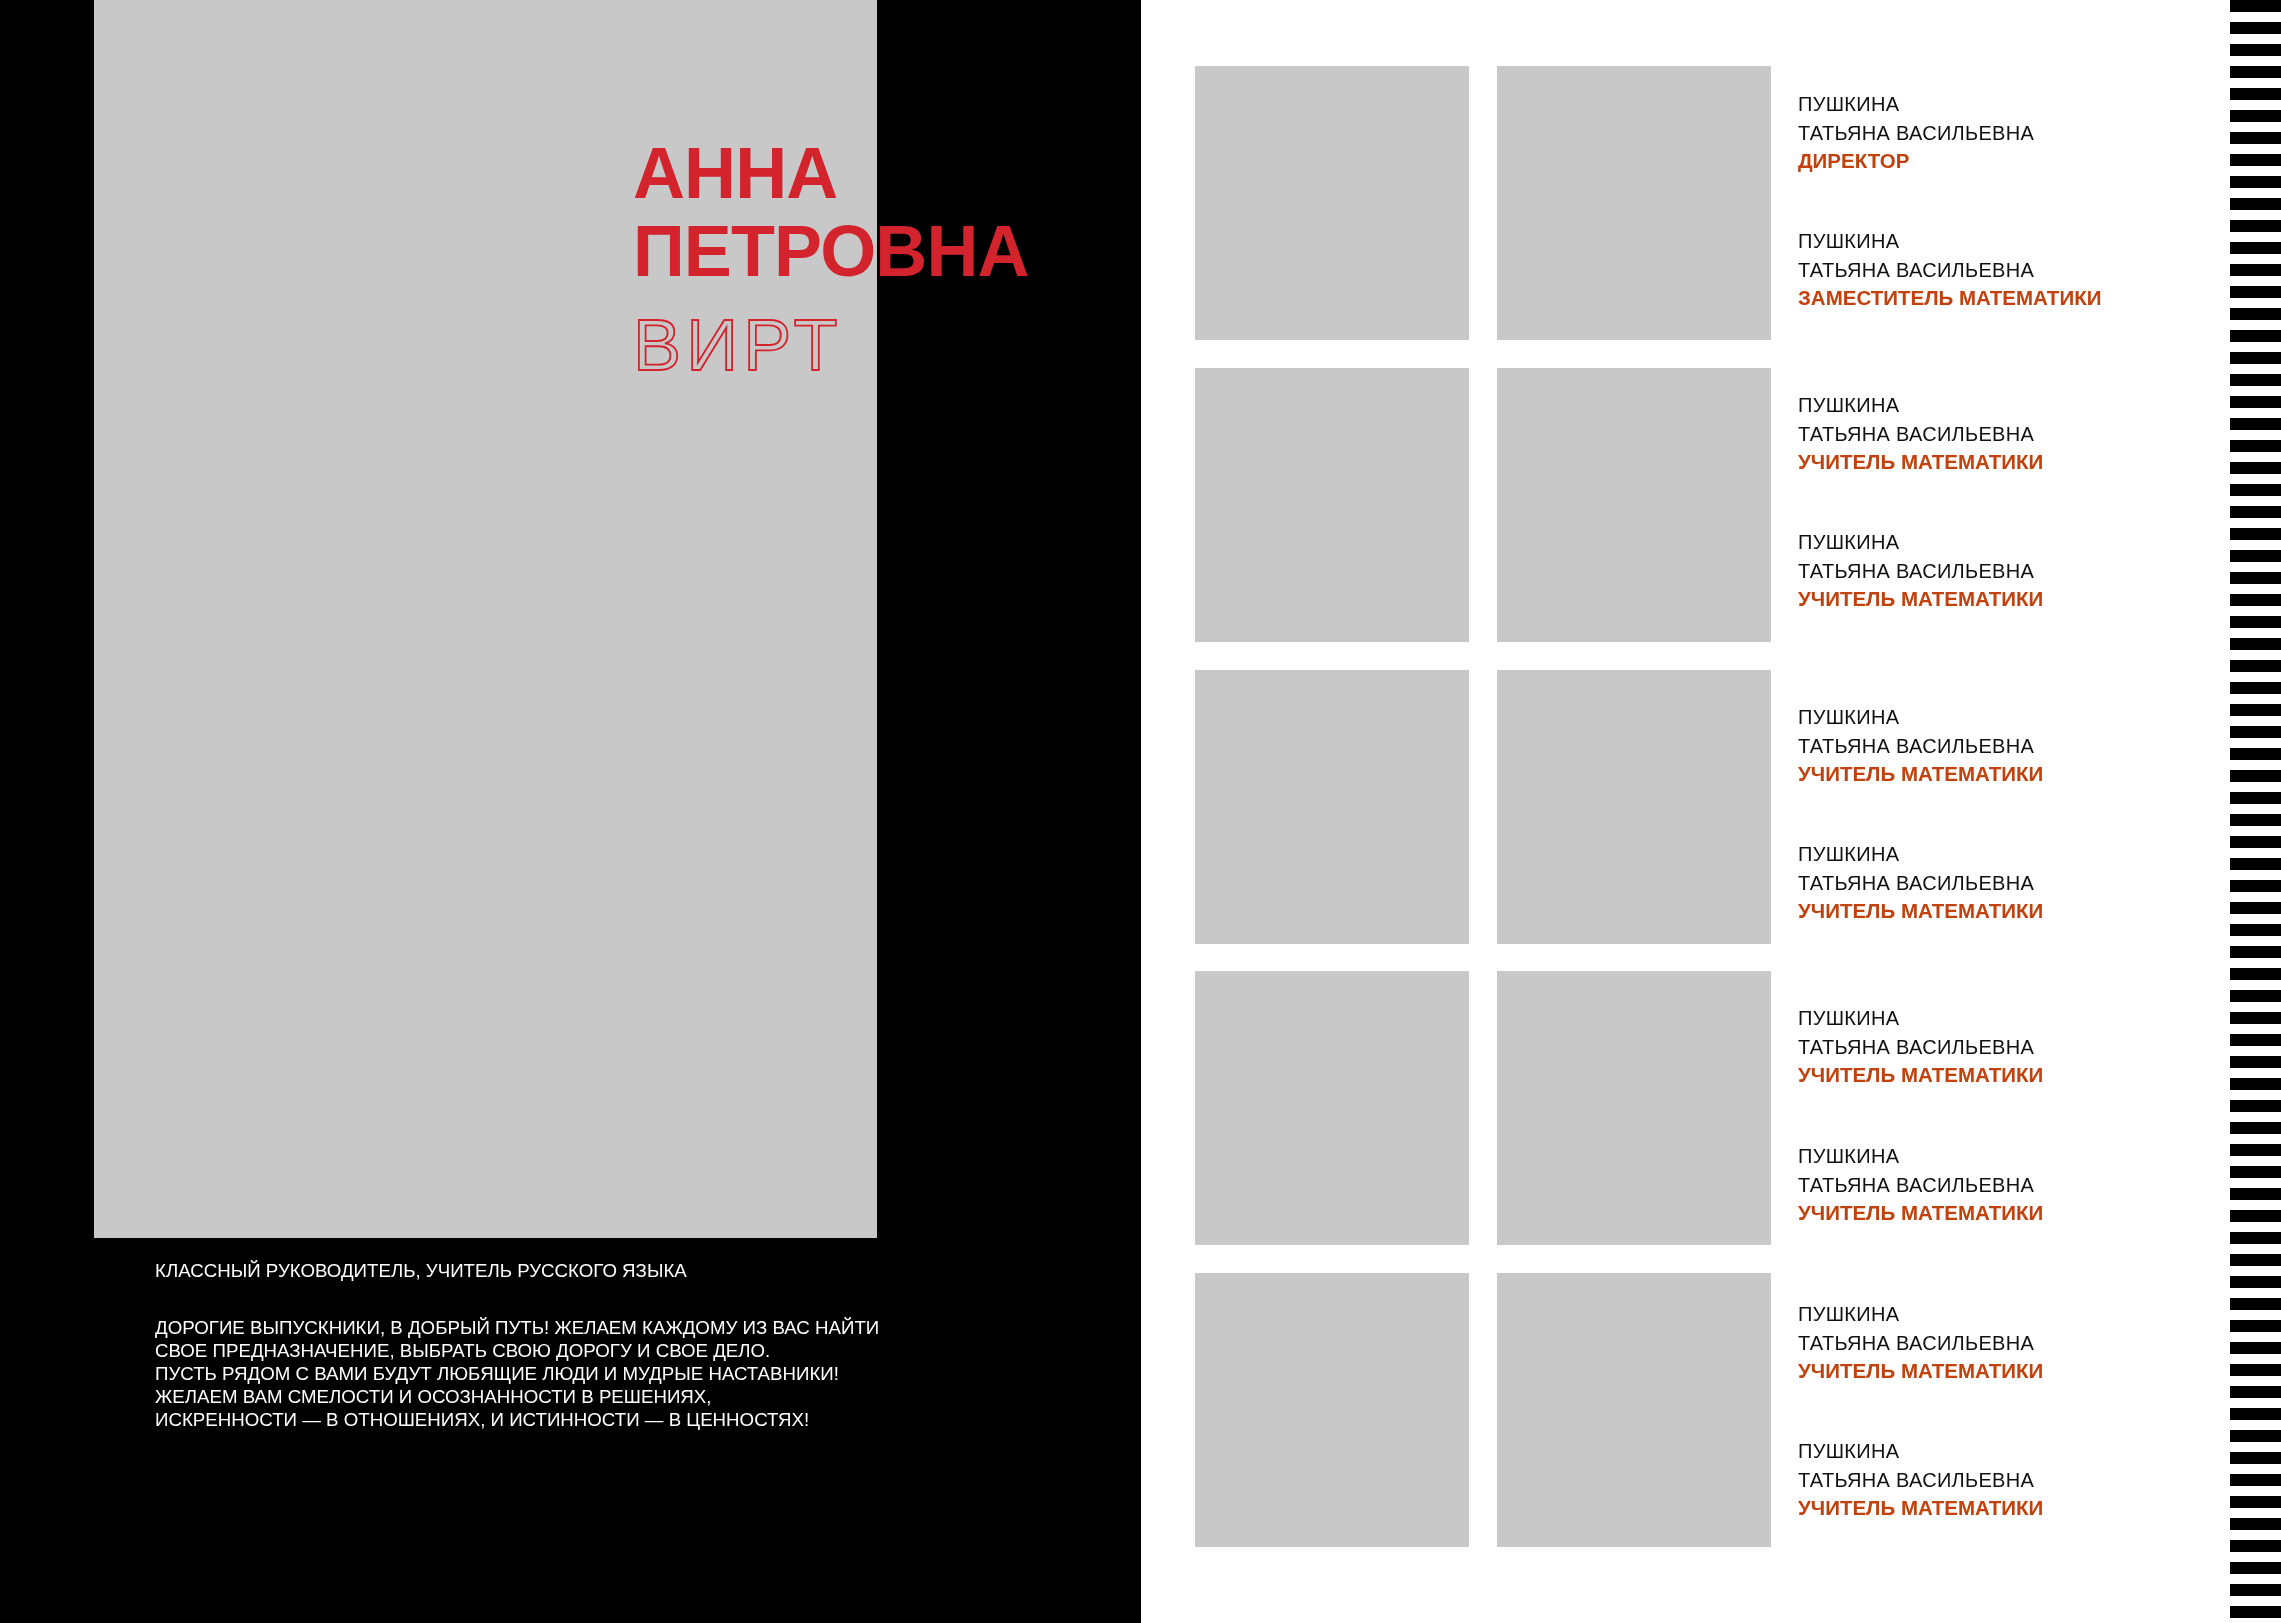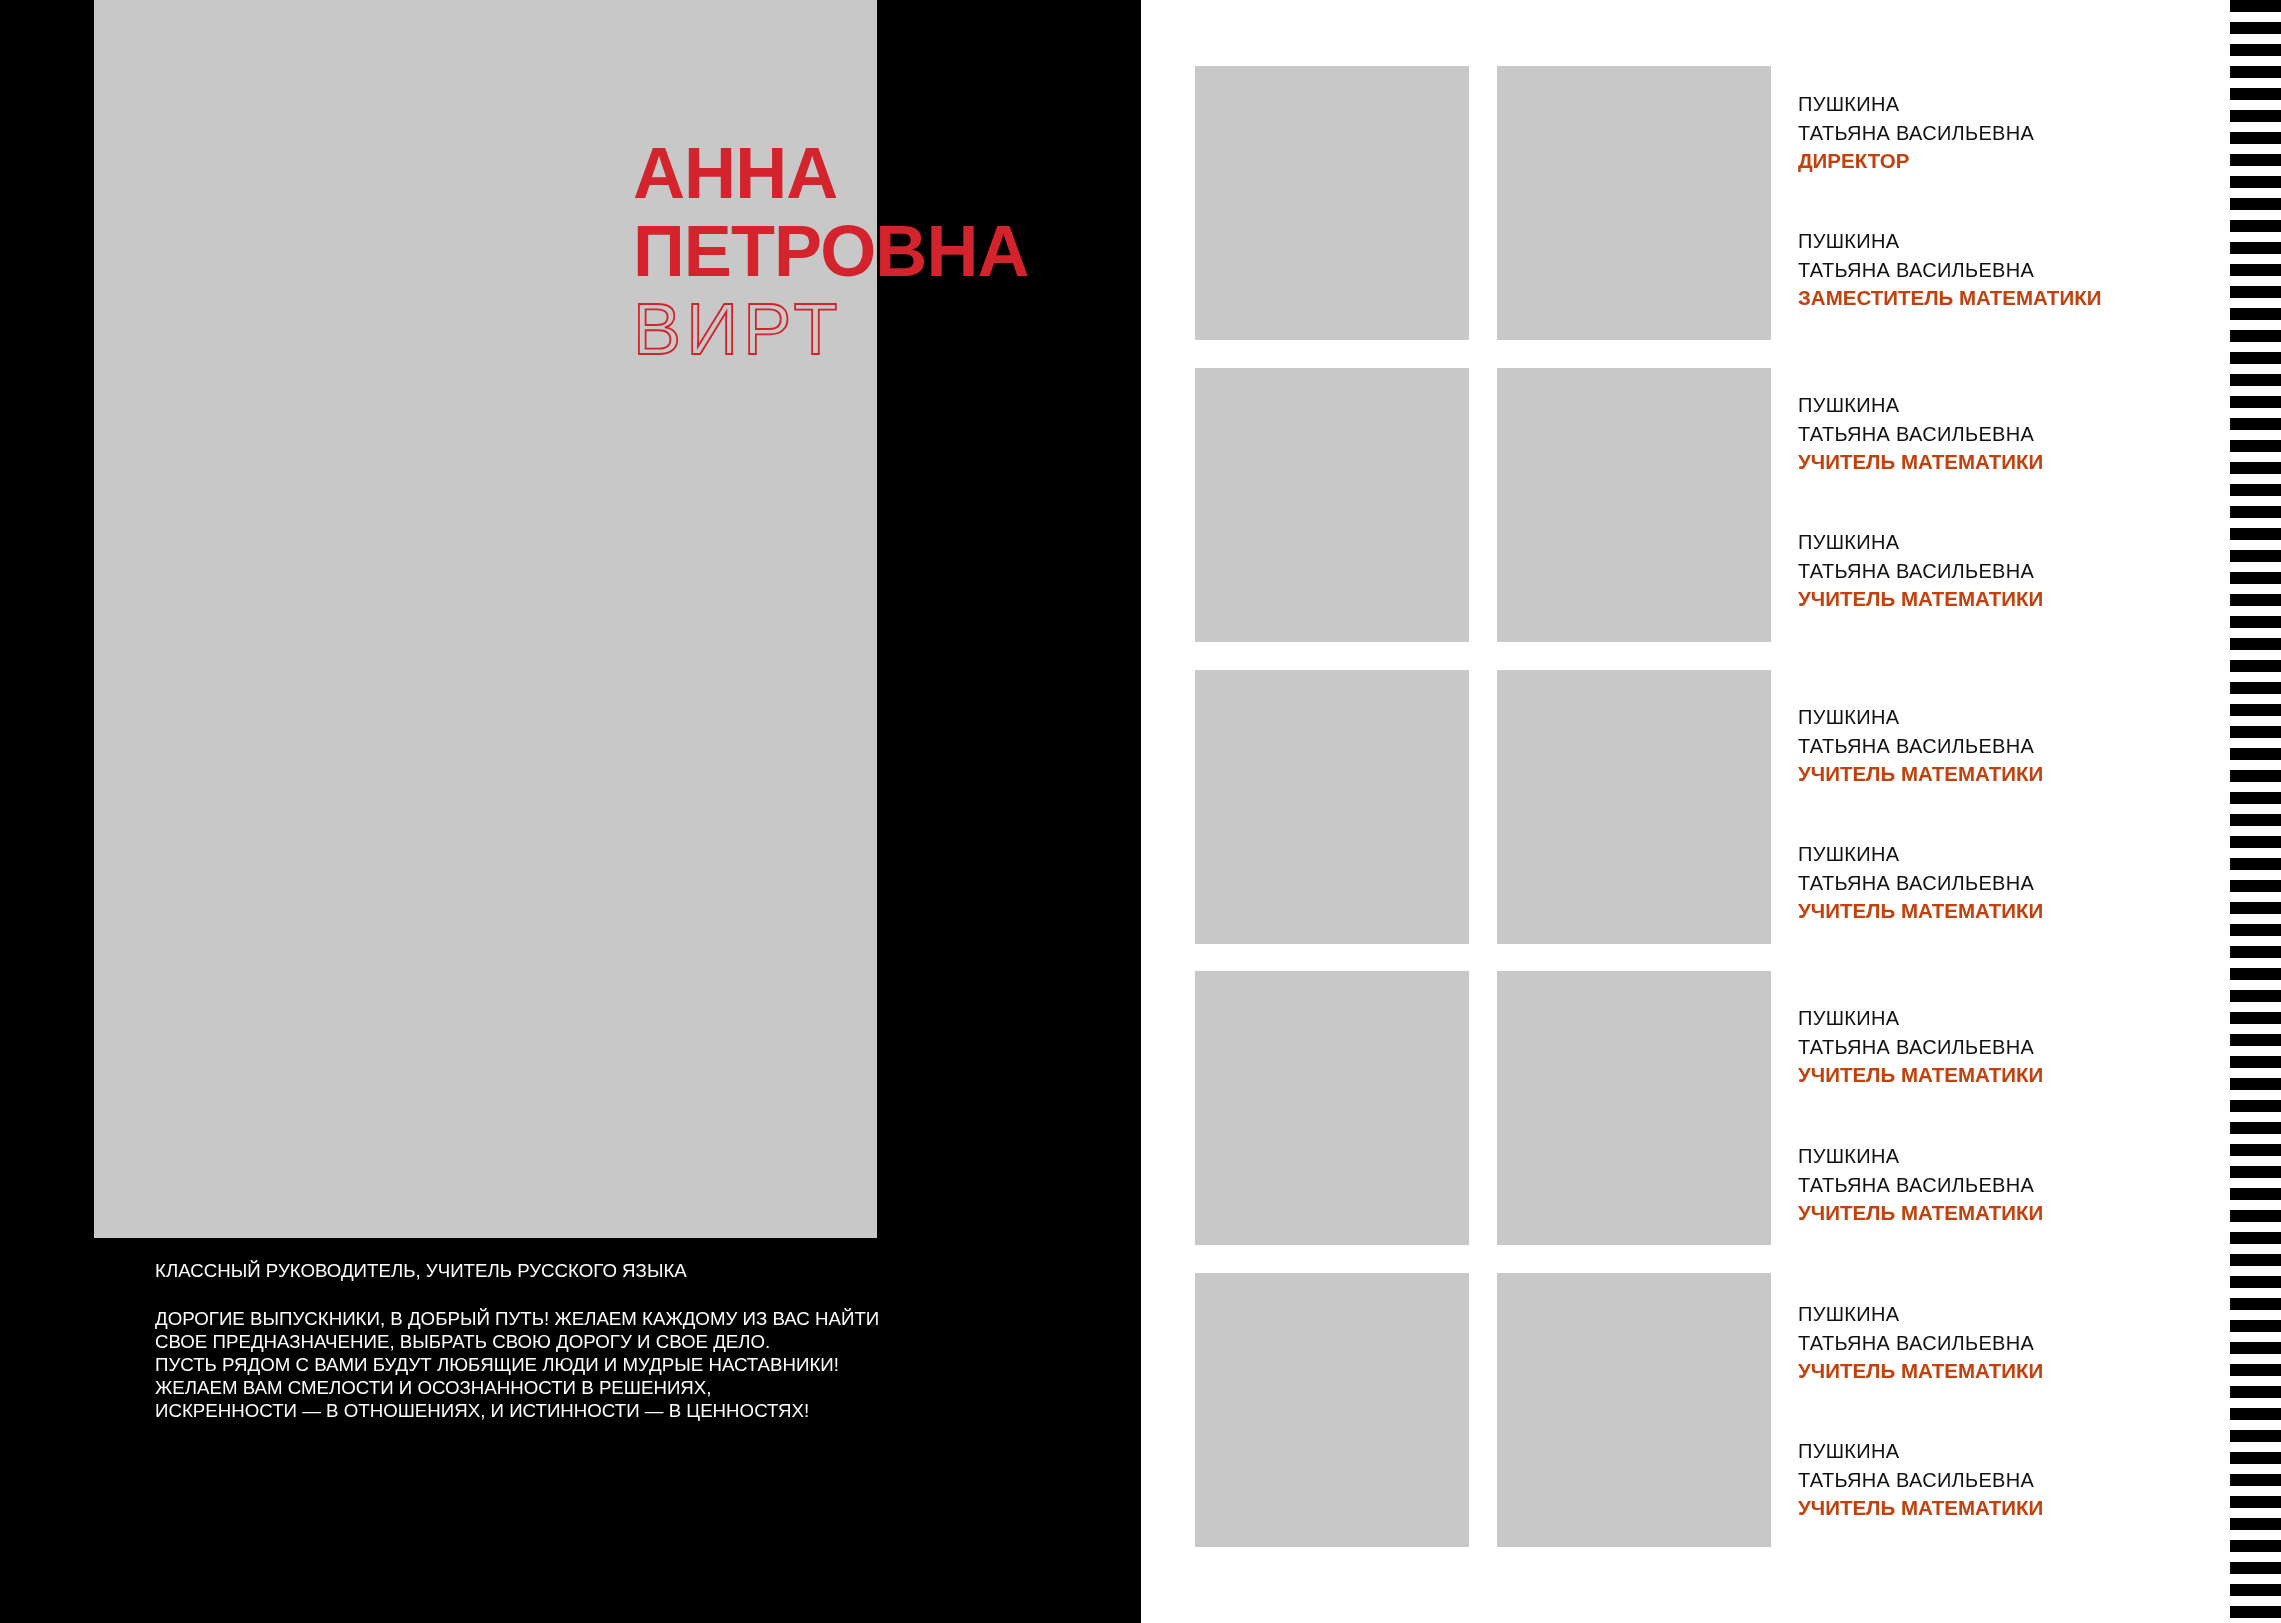--- a/index.html
+++ b/index.html
@@ -21,28 +21,28 @@
     font-family: "Liberation Sans", "DejaVu Sans", sans-serif;
     font-weight: 700; color: #d3232c;
     font-size: 72px; line-height: 78px; letter-spacing: -0.9px;
   }
   .name-line { display: block; white-space: nowrap; }
   .name-line.outline {
     color: transparent;
     -webkit-text-stroke: 1.8px #d3232c;
     font-weight: 400;
     letter-spacing: 5.3px;
-    margin-top: 0px;
+    margin-top: 16px;
   }
   .teacher-info {
     position: absolute; left: 155px; top: 1259px; width: 802px;
     color: #ffffff; font-size: 18.7px; line-height: 23px;
     font-family: "Liberation Sans", "DejaVu Sans", sans-serif;
   }
-  .teacher-role { display: block; margin-bottom: 25px; white-space: nowrap; }
+  .teacher-role { display: block; margin-bottom: 34px; white-space: nowrap; }
   .wish-line { display: block; white-space: nowrap; }
 
   .right-panel { position: absolute; left: 1141px; top: 0; width: 1141px; height: 1624px; background: #fff; }
   .photo {
     position: absolute; width: 274px; height: 274px; background: #c8c8c8;
   }
   .staff-entry {
     position: absolute; left: 1798px; color: #111111;
     font-family: "Liberation Sans", "DejaVu Sans", sans-serif;
   }

